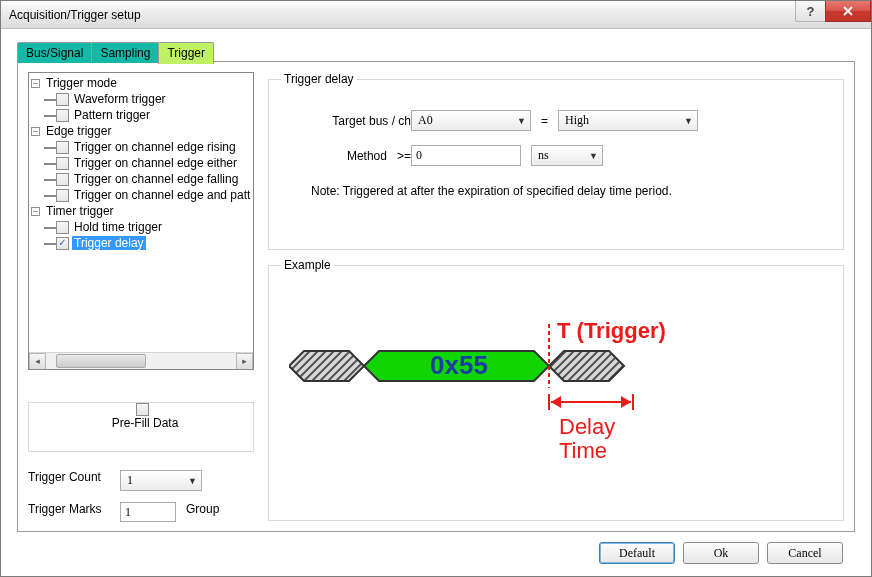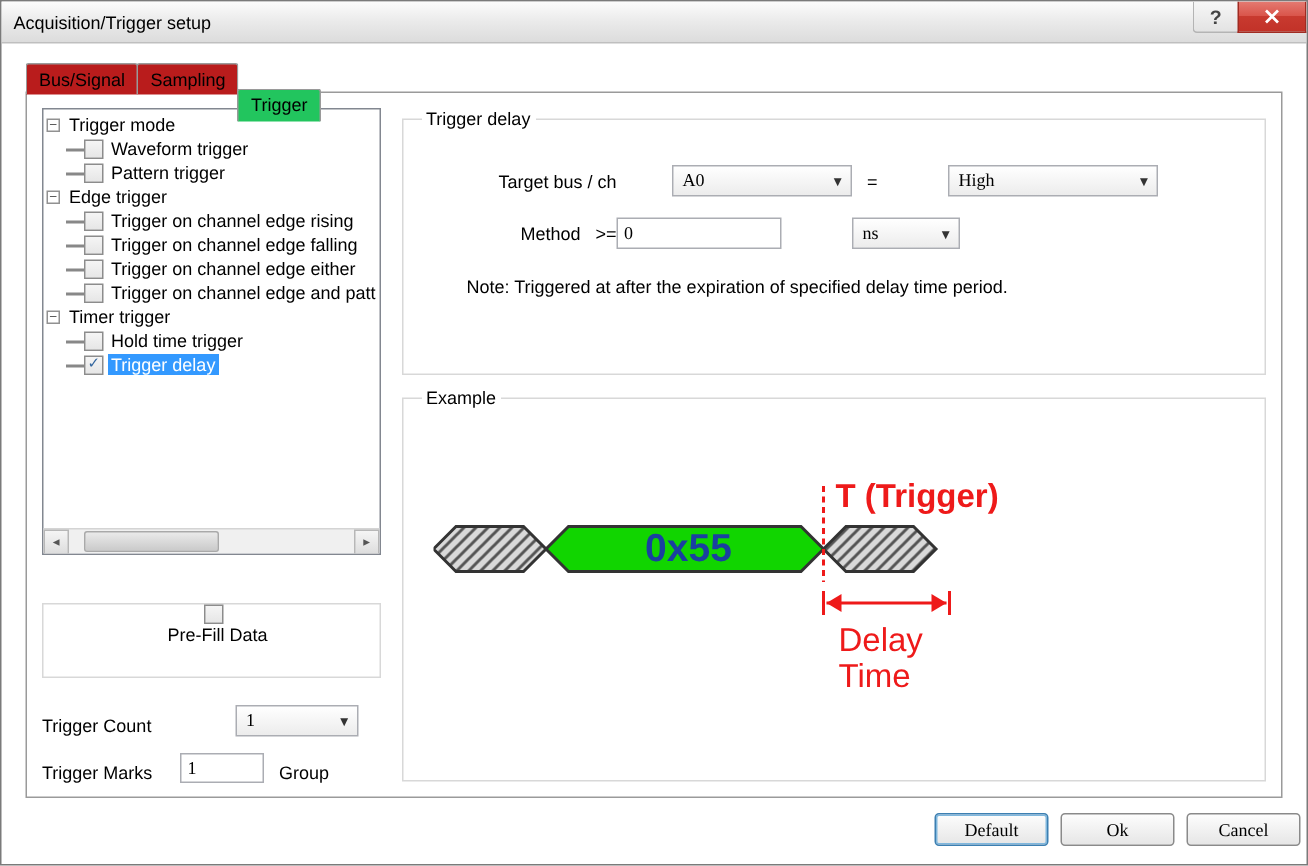--- a/index.html
+++ b/index.html
@@ -55,32 +55,32 @@
 
   
   .tabstrip {
     position:absolute; top:40px; left:16px;
     display:flex; align-items:flex-end;
     z-index:2;
   }
   .tab {
     border:1px solid #9a9a9a;
     border-bottom:none;
-    background:#b91c1c;
+    background:#14b8a6;
     padding:3px 8px 3px 8px;
     margin-right:-1px;
     border-top-left-radius:2px;
     border-top-right-radius:2px;
     font-size:12px;
     cursor:default;
   }
   .tab.active {
-    background:#22c55e;
+    background:#bef264;
     position:relative;
-    top:18px;
+    top:1px;
     padding-bottom:4px;
   }
 
   .tabpanel {
     position:absolute;
     top:60px; left:16px; right:16px; bottom:44px;
     border:1px solid #9a9a9a;
     background:#fff;
   }
 
@@ -145,21 +145,21 @@
     border:1px solid #a9a9a9; border-radius:2px;
   }
 
   .prefill {
     position:absolute; top:330px; left:0; width:226px; height:50px;
     border:1px solid #d8d8d8;
     display:flex; align-items:center; padding-left:8px;flex-direction:column;
   }
   .prefill .chk { margin-right:5px; }
 
-  .fieldrow { position:absolute; left:0; width:226px; display:flex; align-items:flex-end; }
+  .fieldrow { position:absolute; left:0; width:226px; display:flex; align-items:flex-start; }
   .fieldrow.count { top:398px; }
   .fieldrow.marks { top:430px; }
   .fieldrow label { width:92px; }
   .fieldrow input[type=text] {
     width:70px; height:20px; border:1px solid #abadb3;
     font:12px "Segoe UI"; padding:1px 4px;
   }
   .fieldrow .combo { width:82px; }
   .fieldrow .group-lbl { margin-left:10px; }
 
@@ -176,35 +176,35 @@
   fieldset.gbox.example { top:186px; bottom:0; }
   fieldset.gbox legend { font-size:12px; padding:0 3px; color:#000; }
 
   .form-row { display:flex; align-items:center; margin:14px 0 0 30px; }
   .form-row .lbl { width:100px; text-align:right; }
   .form-row .post { margin:0 10px; }
   .combo {
     height:21px; border:1px solid #abadb3;
     background:linear-gradient(to bottom,#fff,#ececec);
     display:inline-flex; align-items:center; justify-content:space-between;
-    padding:0 4px 0 6px; font:12px "Segoe UI"; cursor:default;margin-left:37px;
+    padding:0 4px 0 6px; font:12px "Segoe UI"; cursor:default;
   }
   .combo .caret { font-size:9px; color:#333; margin-left:6px; }
   .txt {
     height:21px; border:1px solid #abadb3; background:#fff;
     font:12px "Segoe UI"; padding:1px 4px;
   }
   .note { margin:18px 0 0 30px; }
 
   
   .diagram { position:absolute; left:20px; top:44px; width:520px; height:170px; }
 
   
   .btnbar {
-    position:absolute; right:4px; bottom:12px; display:flex; gap:8px;margin-left:11px;
+    position:absolute; right:28px; bottom:12px; display:flex; gap:8px;margin-left:11px;
   }
   .btn {
     min-width:76px; height:22px;
     border:1px solid #8a8a8a; border-radius:3px;
     background:linear-gradient(to bottom,#fdfdfd,#e6e6e6);
     font:12px "Segoe UI"; padding:0 10px;
     display:inline-flex; align-items:center; justify-content:center;
     cursor:default;
   }
   .btn.default {
@@ -277,29 +277,29 @@
                     <span class="dots"></span>
                 <span class="chk"></span>
                 <span class="nodelabel">Trigger on channel edge rising</span>
               </div>
                 </li>
               <li>
                   <div class="row">
                     <span class="spacer9"></span>
                     <span class="dots"></span>
                 <span class="chk"></span>
+                <span class="nodelabel">Trigger on channel edge either</span>
+              </div>
+                </li>
+              <li>
+                  <div class="row">
+                    <span class="spacer9"></span>
+                    <span class="dots"></span>
+                <span class="chk"></span>
                 <span class="nodelabel">Trigger on channel edge falling</span>
-              </div>
-                </li>
-              <li>
-                  <div class="row">
-                    <span class="spacer9"></span>
-                    <span class="dots"></span>
-                <span class="chk"></span>
-                <span class="nodelabel">Trigger on channel edge either</span>
               </div>
                 </li>
               <li>
                   <div class="row">
                     <span class="spacer9"></span>
                     <span class="dots"></span>
                 <span class="chk"></span>
                 <span class="nodelabel">Trigger on channel edge and patt</span>
               </div>
                 </li>

